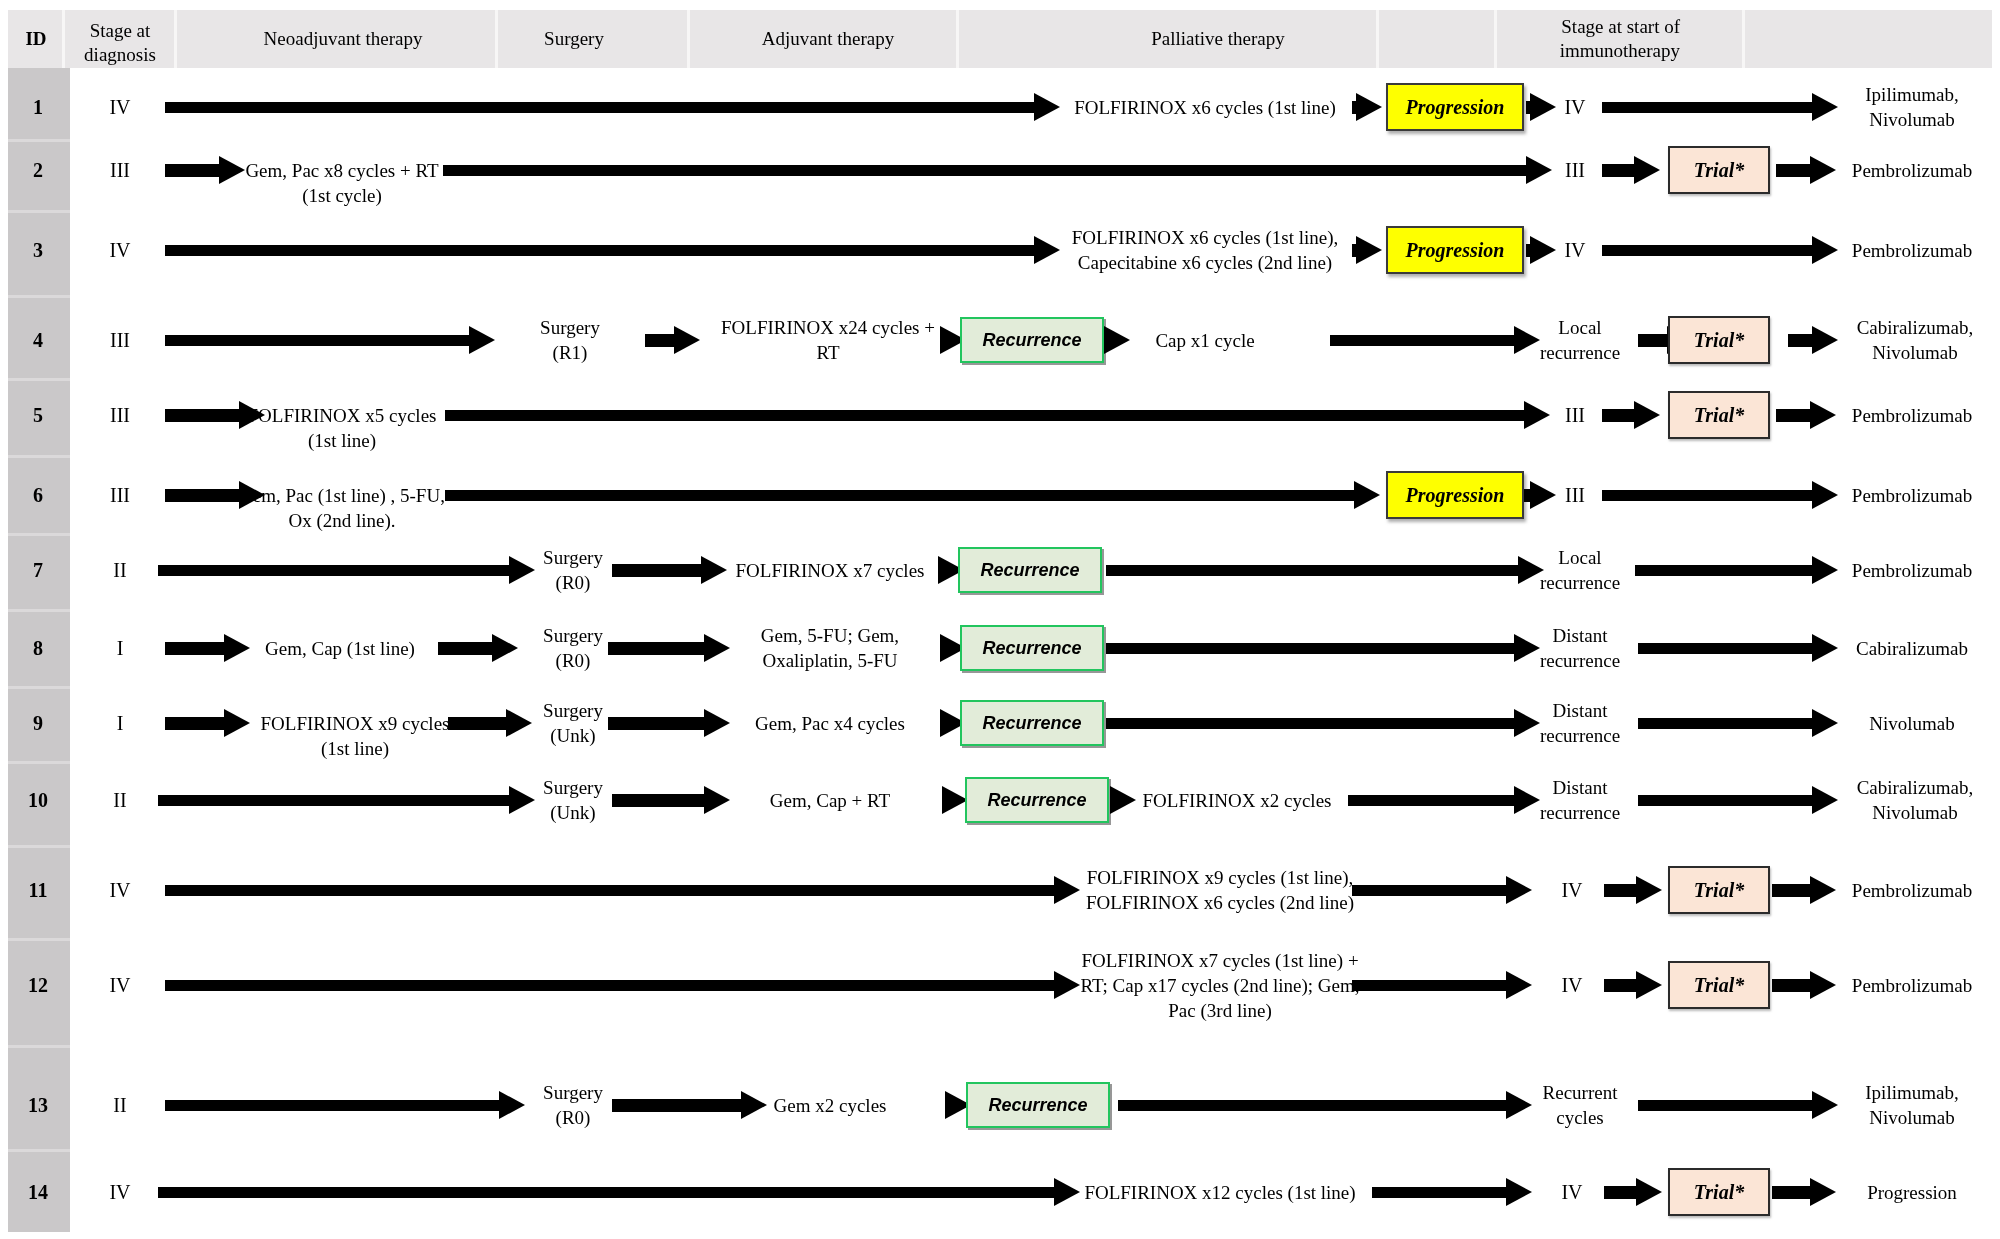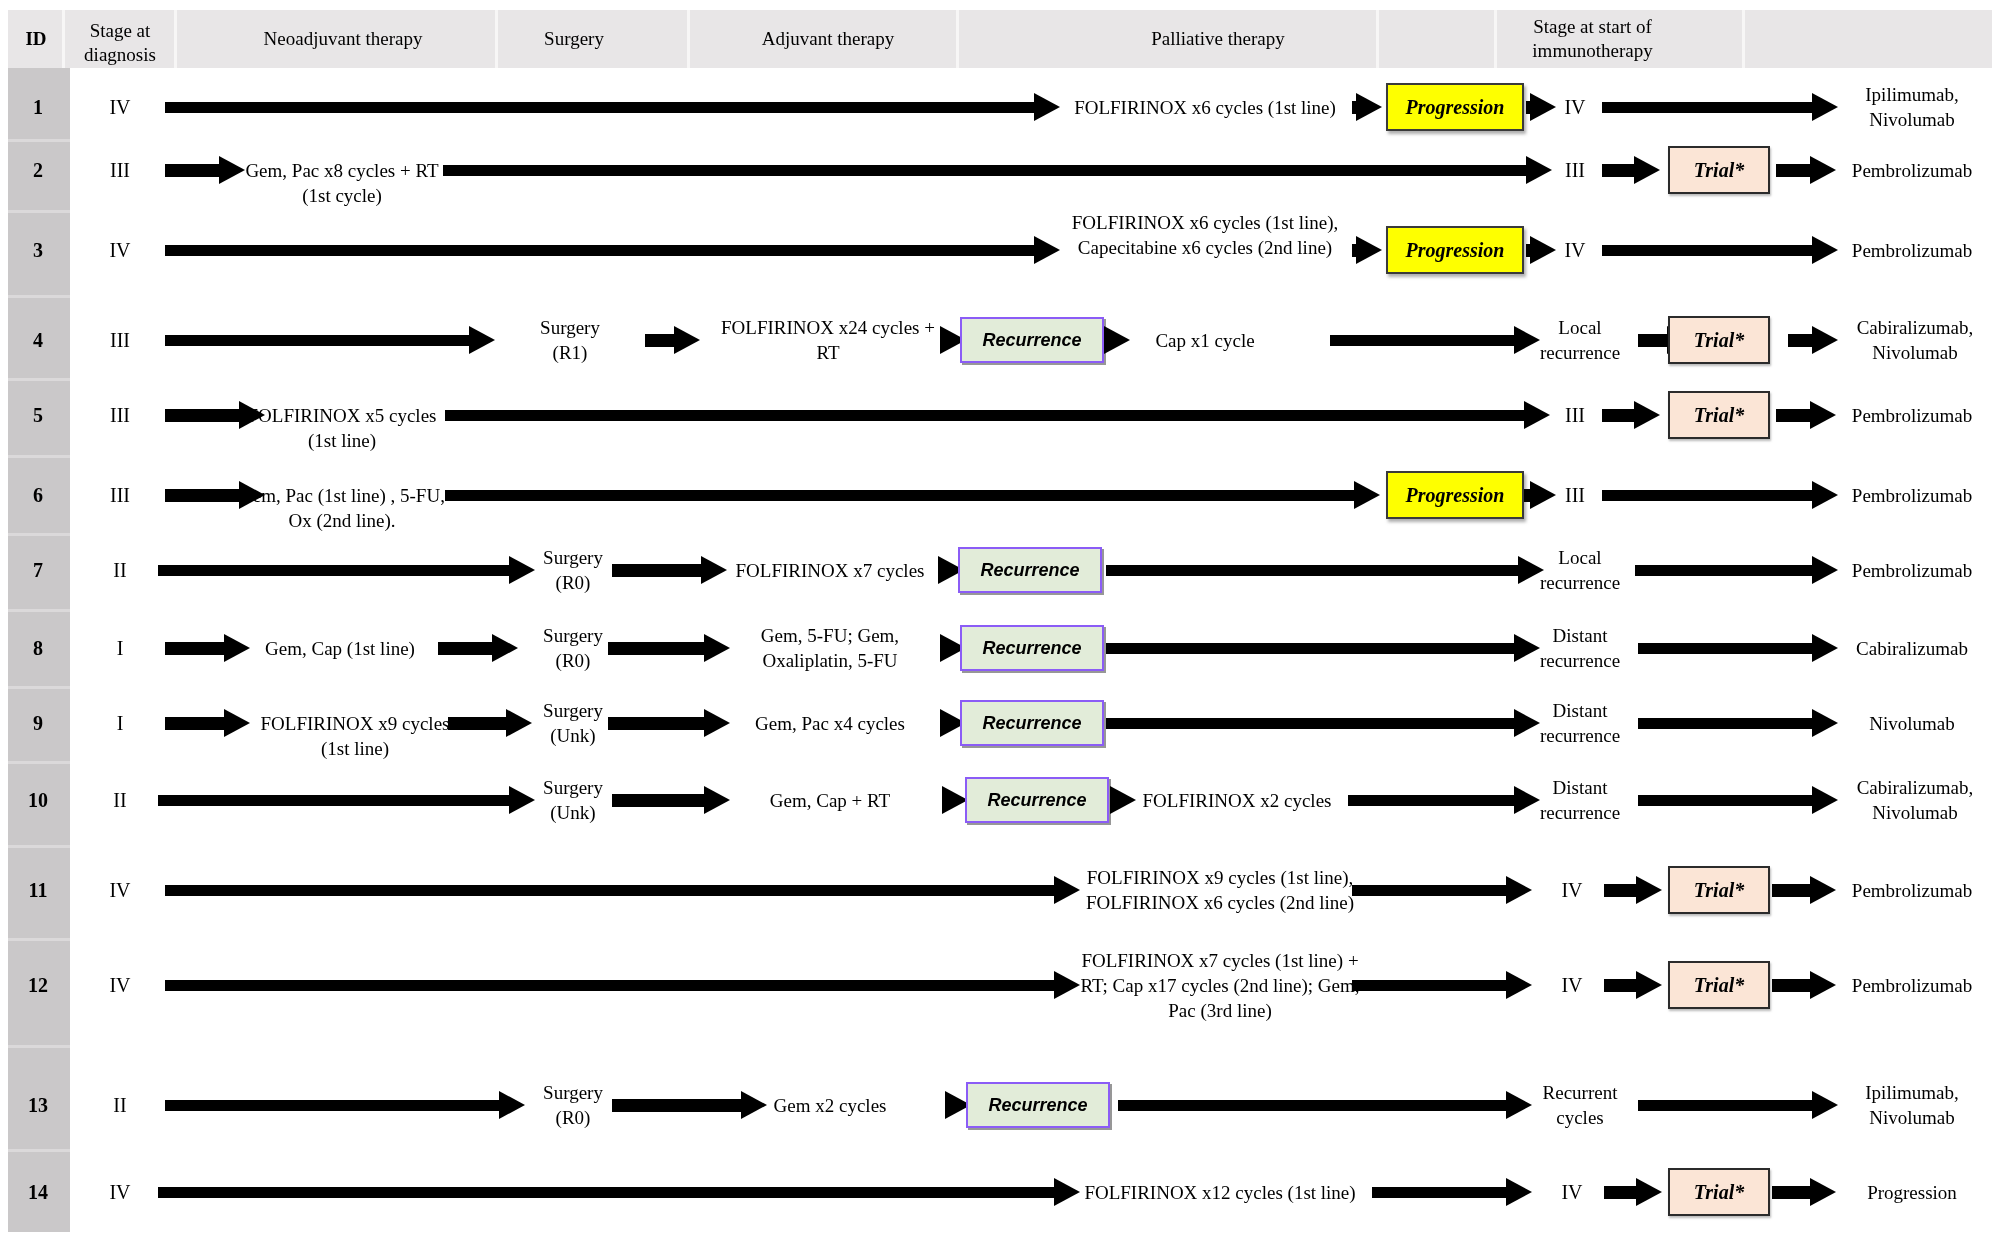--- a/index.html
+++ b/index.html
@@ -4,36 +4,36 @@
 <style>
   html,body{margin:0;padding:0;background:#ffffff;}
   .canvas{position:relative;width:2000px;height:1239px;background:#ffffff;
           font-family:"Liberation Serif", serif;color:#000;overflow:hidden;}
   .hdrband{position:absolute;left:8px;top:10px;width:1984px;height:58px;background:#e8e6e7;}
   .hsep{position:absolute;top:10px;height:58px;width:3px;background:#f7f6f6;}
   .idcol{position:absolute;left:8px;top:68px;width:62px;height:1164px;background:#cac8c9;}
   .idsep{position:absolute;left:8px;width:62px;height:3px;background:#dbd9da;}
   .hlabel{position:absolute;transform:translate(-50%,-50%);text-align:center;
           font-size:19px;line-height:24px;white-space:pre-line;}
-  .hlabel.left{transform:translateY(-50%);text-align:center;}
+  .hlabel.left{transform:translateY(-50%);text-align:right;}
   .hlabel.bold{font-weight:bold;}
   .idnum{position:absolute;transform:translate(-50%,-50%);font-weight:bold;font-size:20px;}
   .stage{position:absolute;transform:translate(-50%,-50%);font-size:20px;}
   .txt{position:absolute;transform:translate(-50%,-50%);text-align:center;
        font-size:19px;line-height:25px;}
   .arrow{position:absolute;display:flex;align-items:center;height:30px;transform:translateY(-50%);}
   .arrow .bar{flex:1;height:11px;background:#000;}
   .arrow.short .bar{height:13px;}
   .arrow .head{width:0;height:0;border-top:14px solid transparent;
                border-bottom:14px solid transparent;border-left:26px solid #000;flex:0 0 auto;}
   .box{position:absolute;transform:translate(-50%,-50%);display:flex;align-items:center;
        justify-content:center;font-style:italic;font-weight:bold;text-align:center;}
   .box.progression{width:134px;height:44px;background:#feff00;border:2px solid #3a3a3a;
        font-size:20px;box-shadow:2px 3px 3px rgba(110,110,110,.55);}
-  .box.recurrence{width:140px;height:42px;background:#e2ecd9;border:2px solid #8b5cf6;
+  .box.recurrence{width:140px;height:42px;background:#e2ecd9;border:2px solid #22c55e;
        font-family:"Liberation Sans", sans-serif;font-size:18px;box-shadow:2px 2px 0 #979797;}
   .box.trial{width:98px;height:44px;background:#fbe5d6;border:2px solid #2b2b2b;
        font-size:20px;box-shadow:1px 2px 2px rgba(120,120,120,.5);}
 </style>
 </head>
 <body>
 
 <div class="canvas">
 
   <div class="hdrband"></div>
@@ -114,21 +114,21 @@
       <i class="head"></i>
     </div>
   <div class="txt" style="left:1912px;top:170px;width:170px">Pembrolizumab</div>
 
   <div class="idnum" style="left:38px;top:250px">3</div>
   <div class="stage" style="left:120px;top:250px">IV</div>
   <div class="arrow" style="left:165px;top:250px;width:895px">
       <i class="bar"></i>
       <i class="head"></i>
     </div>
-  <div class="txt" style="left:1205px;top:235px;width:280px">FOLFIRINOX x6 cycles (1st line), Capecitabine x6 cycles (2nd line)</div>
+  <div class="txt" style="left:1205px;top:250px;width:280px">FOLFIRINOX x6 cycles (1st line), Capecitabine x6 cycles (2nd line)</div>
   <div class="arrow short" style="left:1352px;top:250px;width:30px">
       <i class="bar"></i>
       <i class="head"></i>
     </div>
   <div class="box progression" style="left:1455px;top:250px">Progression</div>
   <div class="arrow short" style="left:1526px;top:250px;width:30px">
       <i class="bar"></i>
       <i class="head"></i>
     </div>
   <div class="stage" style="left:1575px;top:250px">IV</div>

